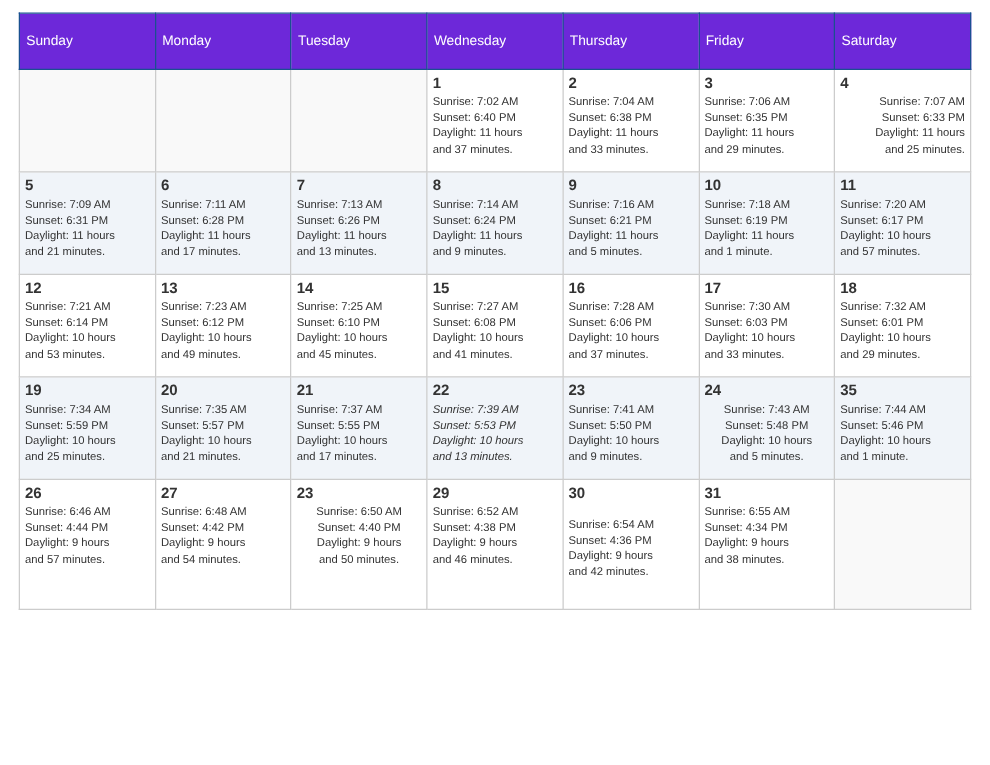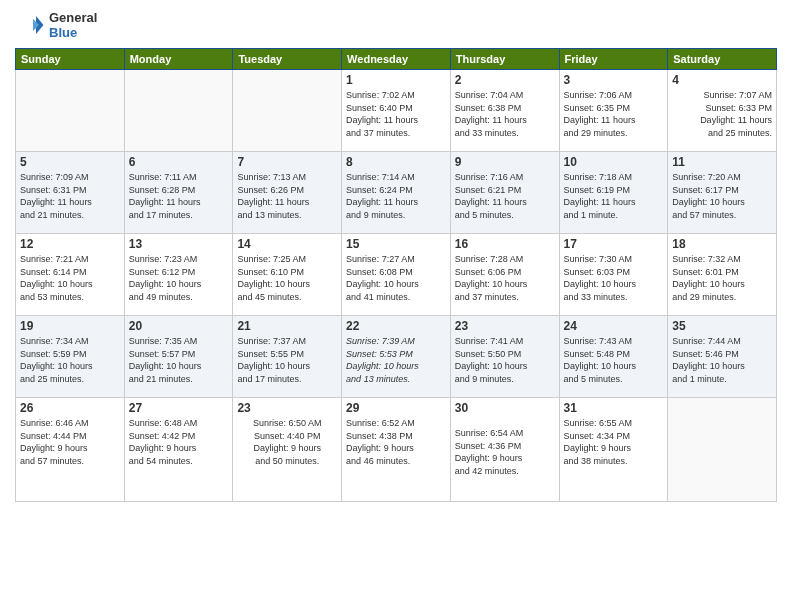--- a/index.html
+++ b/index.html
@@ -42,25 +42,25 @@
     .location {
       font-size: 14px;
       color: #555;
     }
     .calendar {
       width: 100%;
       border-collapse: collapse;
       border: 1px solid #ccc;
     }
     .calendar th {
-      background: #4d7c0f;
+      background: #6d28d9;
       color: white;
       font-size: 11px;
-      font-weight: bold;
-      padding: 4px 5px;
+      font-weight: normal;
+      padding: 16px 5px;
       text-align: left;
       border: 1px solid #1a5090;
     }
     .calendar td {
       border: 1px solid #ccc;
       vertical-align: top;
       padding: 3px 4px;
       width: calc(100% / 7);
       height: 82px;
       background: white;
@@ -84,36 +84,20 @@
       line-height: 1.4;
     }
     .alt-row td {
       background: #f0f4f9;
     }
   </style>
 </head>
 <body>
 
 <div class="page">
-  <div class="header">
-    <div class="logo">
-      <svg class="logo-icon" viewBox="0 0 40 40">
-        <polygon points="28,8 38,20 28,32" fill="#2a6db5"></polygon>
-        <polygon points="24,12 32,20 24,28" fill="#5a9fd4"></polygon>
-      </svg>
-      <div>
-        <div style="font-size:13px;font-weight:bold;color:#333;">General</div>
-        <div style="font-size:13px;font-weight:bold;color:#2a6db5;">Blue</div>
-      </div>
-    </div>
-    <div class="title-section">
-      <div class="month-title"></div>
-      <div class="location"></div>
-    </div>
-  </div>
 
   <table class="calendar">
     <thead>
       <tr id="weekday-row">
           <th>Sunday</th>
           <th>Monday</th>
           <th>Tuesday</th>
           <th>Wednesday</th>
           <th>Thursday</th>
           <th>Friday</th>
@@ -287,21 +271,21 @@
           </td>
           <td>
             <span class="day-number">23</span>
             <div class="day-info" style="white-space: pre-line;">Sunrise: 7:41 AM
 Sunset: 5:50 PM
 Daylight: 10 hours
 and 9 minutes.</div>
           </td>
           <td>
             <span class="day-number">24</span>
-            <div class="day-info" style="white-space: pre-line;">Sunrise: 7:43 AM
+            <div class="day-info" style="white-space: pre-line; text-align: center;">Sunrise: 7:43 AM
 Sunset: 5:48 PM
 Daylight: 10 hours
 and 5 minutes.</div>
           </td>
           <td>
             <span class="day-number">35</span>
             <div class="day-info" style="white-space: pre-line;">Sunrise: 7:44 AM
 Sunset: 5:46 PM
 Daylight: 10 hours
 and 1 minute.</div>

